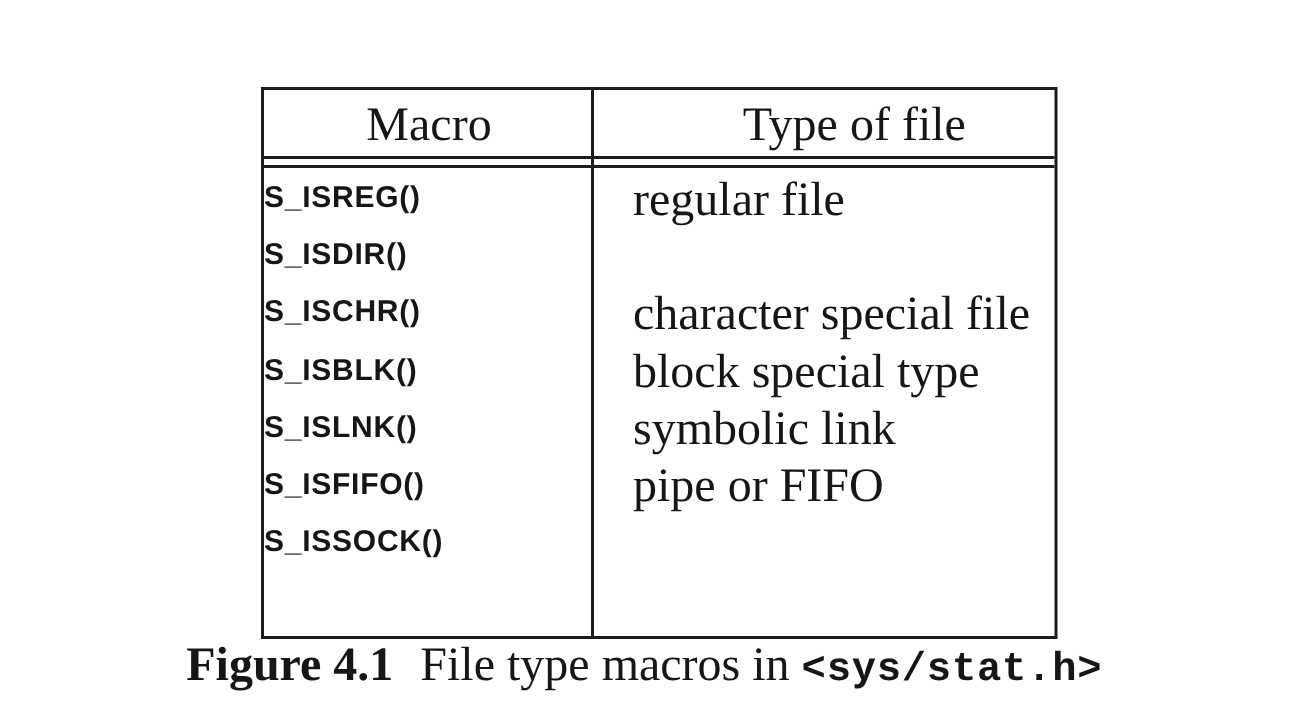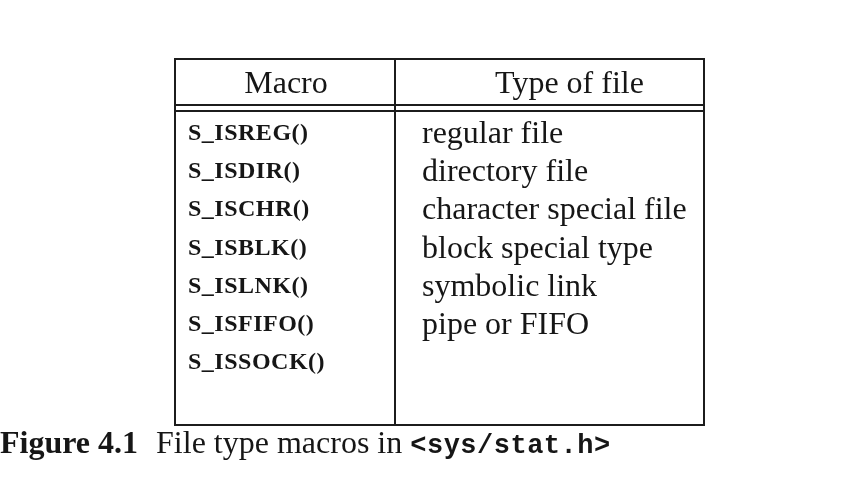--- a/index.html
+++ b/index.html
@@ -52,40 +52,41 @@
     border-top: 2px solid var(--border);
     border-bottom: 2px solid var(--border);
   }
   .table-body { padding-top: 1px; }
   .table-row {
     display: flex;
     height: 38.2px;
   }
   .macro-cell {
     width: 220px;
-    padding-left: 12px;
-    font-family: Liberation Serif, serif;
-    font-size: 24px;
+    padding-left: 0;
+    font-family: Liberation Sans, sans-serif;
+    font-size: 20px;
     font-weight: 600;
     line-height: 38.2px;
     letter-spacing: 0.5px;
     white-space: nowrap;
   }
   .type-cell {
     flex: 1;
     padding-left: 26px;
     font-size: 32px;
     line-height: 38.2px;
     white-space: nowrap;
   }
   .figure-caption {
     position: absolute;
     left: 0;
     top: 422px;
     width: 859px;
+    text-align: center;
     font-size: 32px;
     line-height: 40px;
     white-space: nowrap;
   }
   .figure-label {
     font-weight: bold;
     margin-right: 18px;
   }
   .caption-code {
     font-family: "Liberation Mono", monospace;
@@ -111,21 +112,20 @@
     <div class="double-rule"></div>
 
     <div class="table-body">
 
     <div class="table-row">
         <div class="macro-cell">S_ISREG()</div>
         <div class="type-cell">regular file</div>
       </div>
         <div class="table-row">
         <div class="macro-cell">S_ISDIR()</div>
-        <div class="type-cell">directory file</div>
       </div>
         <div class="table-row">
         <div class="macro-cell">S_ISCHR()</div>
         <div class="type-cell">character special file</div>
       </div>
         <div class="table-row">
         <div class="macro-cell">S_ISBLK()</div>
         <div class="type-cell">block special type</div>
       </div>
         <div class="table-row">

